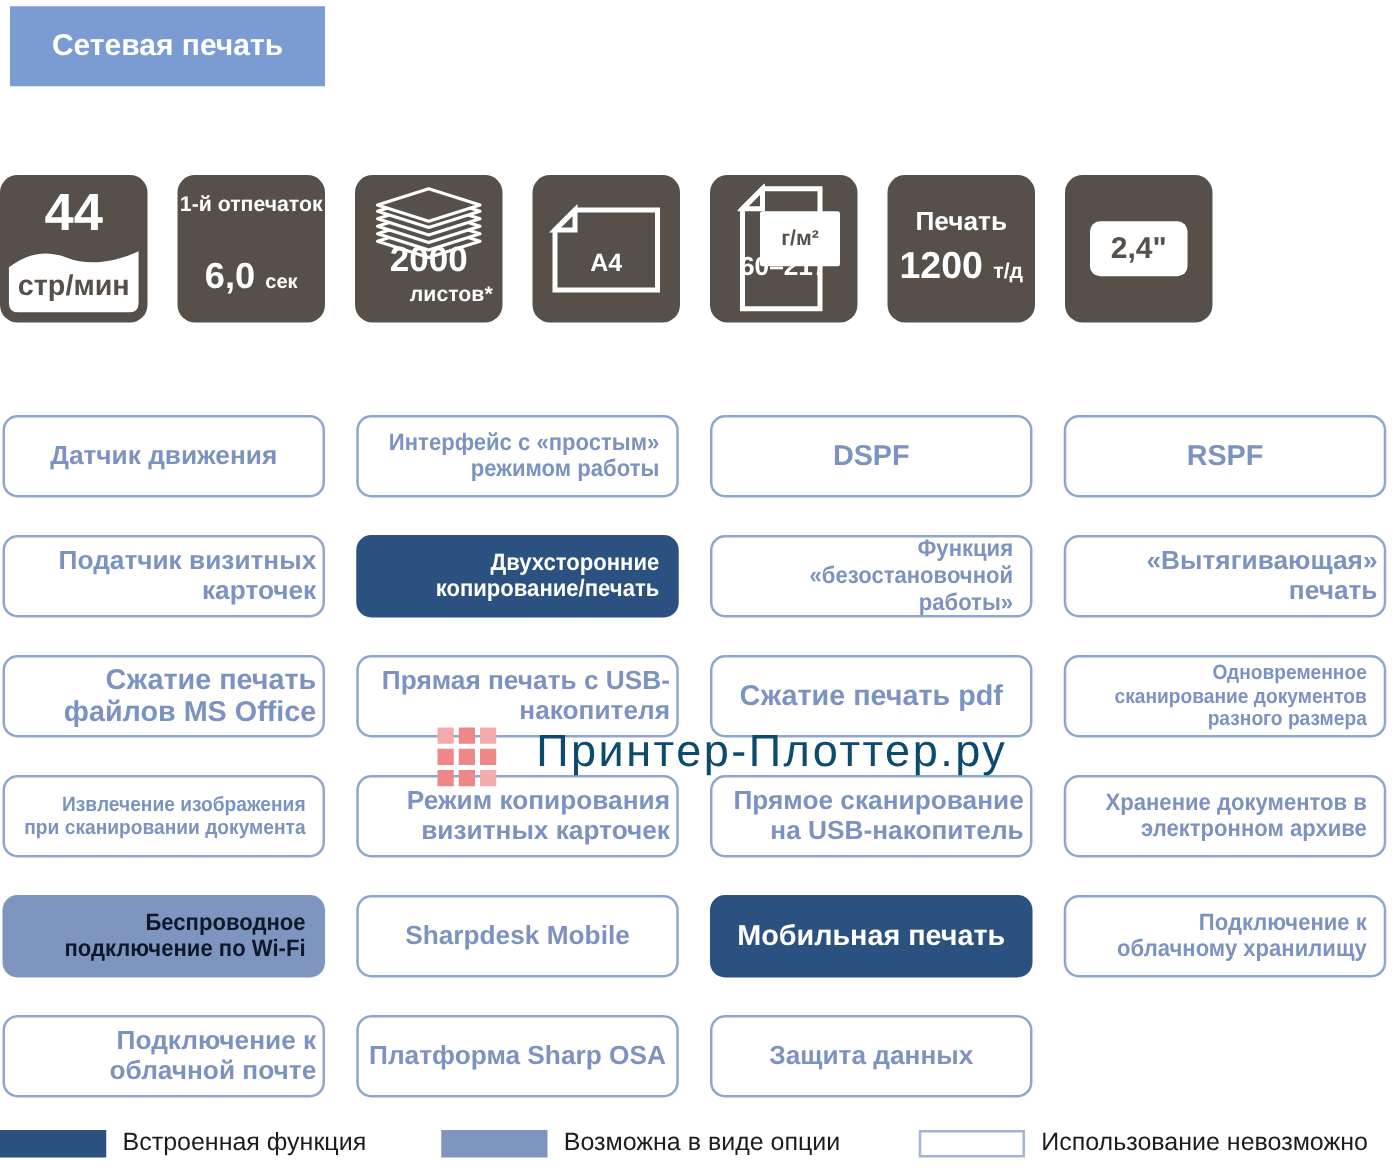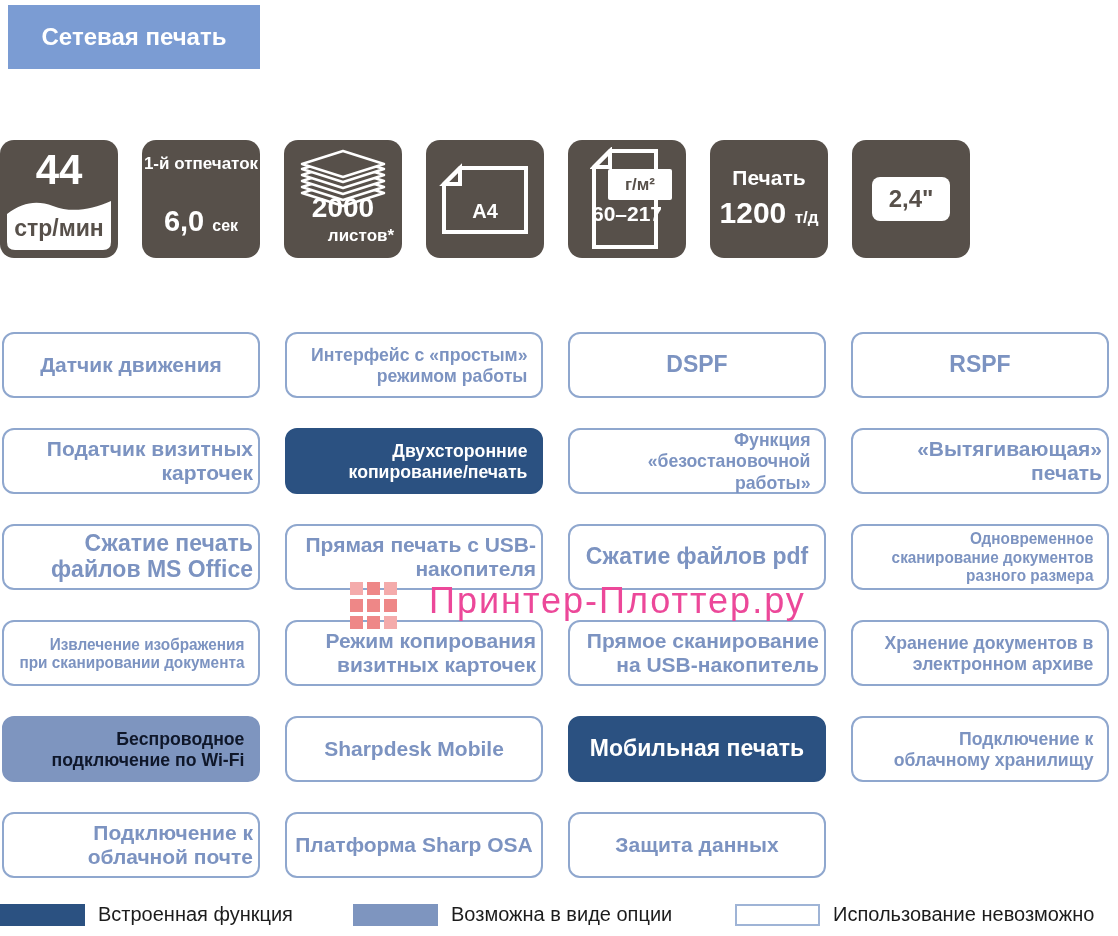--- a/index.html
+++ b/index.html
@@ -32,21 +32,21 @@
   
   .stack-svg{position:absolute;left:8px;top:8px;}
   .cap-value{bottom:34px;font-size:28px;font-weight:700;}
   .cap-unit{bottom:12px;font-size:17px;font-weight:700;padding-left:36px;}
   
   .page-svg{position:absolute;left:12px;top:20px;}
   .a4-text{top:60px;font-size:20px;font-weight:700;}
   
   .page5-svg{position:absolute;left:22px;top:7px;}
   .gsm-box{
-    position:absolute;top:29px;left:40px;width:64px;height:31px;background:#ffffff;
+    position:absolute;top:29px;left:40px;width:64px;height:44px;background:#ffffff;
     color:#57504A;font-size:17px;font-weight:700;display:flex;align-items:center;
     justify-content:center;border-radius:2px;text-align:right;
   }
   .gsm-range{top:62px;font-size:21px;font-weight:700;}
   
   .res-label{top:26px;font-size:21px;font-weight:700;}
   .res-value{top:56px;font-size:30px;font-weight:700;}
   .res-value .unit{font-size:17px;font-weight:700;}
   
   .disp-box{
@@ -72,21 +72,21 @@
   .t-md{font-size:19px;font-weight:700;}
   .t-sm{font-size:16.5px;font-weight:700;}
   .t-md span, .t-sm span{display:inline-block;transform:scaleX(.93);}
   
   .watermark{position:absolute;left:350px;top:579px;z-index:9;pointer-events:none;
     display:flex;align-items:flex-start;}
   .wm-grid{display:grid;grid-template-columns:repeat(3,13px);grid-template-rows:repeat(3,13px);
     gap:4px;margin-top:3px;}
   .wm-sq{background:#EE8787;}
   .wm-sq.lt{background:#F4ABAB;}
-  .wm-text{color:#ec4899;font-size:36px;font-weight:400;letter-spacing:2px;margin-left:32px;
+  .wm-text{color:#0c4a6e;font-size:36px;font-weight:400;letter-spacing:2px;margin-left:32px;
     line-height:1.2;}
   
   .legend-item{position:absolute;top:903px;display:flex;align-items:center;}
   .swatch{width:85px;height:22px;box-sizing:border-box;}
   .sw-builtin{background:#2B5181;}
   .sw-option{background:#7E95BF;}
   .sw-none{background:#ffffff;border:2px solid #9FB4D6;}
   .legend-label{margin-left:13px;color:#1c1c1c;font-size:20px;white-space:nowrap;}
 </style>
 </head>
@@ -189,21 +189,21 @@
       <span>«Вытягивающая» печать</span>
     </div>
 
   <div class="feature t-xl">
       <span>Сжатие печать файлов MS Office</span>
     </div>
   <div class="feature t-lg">
       <span>Прямая печать с USB-накопителя</span>
     </div>
   <div class="feature t-xl">
-      <span>Сжатие файлов pdf</span>
+      <span>Сжатие печать pdf</span>
     </div>
 
   <div class="feature t-sm">
       <span>Одновременное сканирование документов разного размера</span>
     </div>
   <div class="feature t-sm">
       <span>Извлечение изображения при сканировании документа</span>
     </div>
   <div class="feature t-lg">
       <span>Режим копирования визитных карточек</span>

